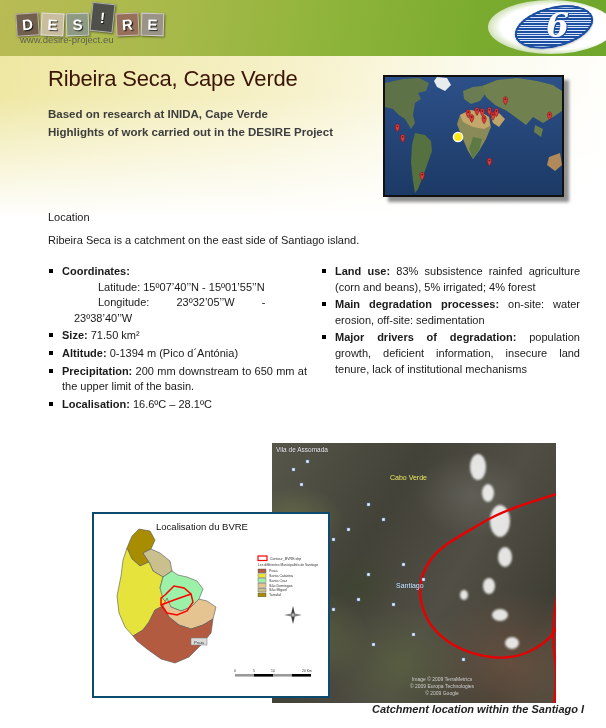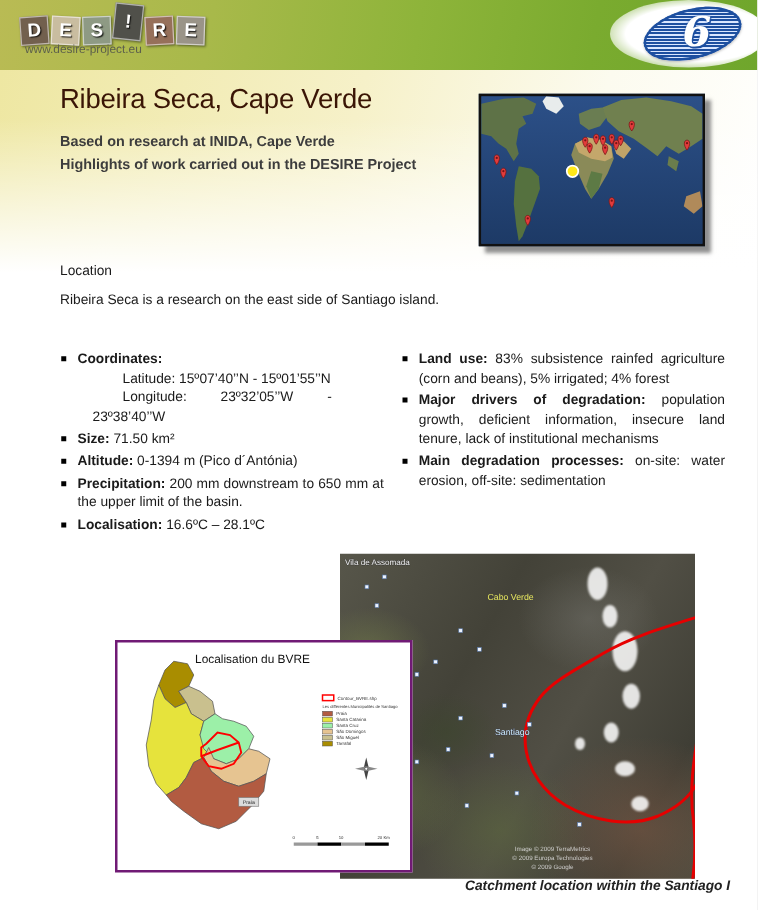--- a/index.html
+++ b/index.html
@@ -40,21 +40,21 @@
   
   .worldmap{position:absolute;left:383px;top:75px;width:177px;height:118px;border:2px solid #111;
             box-shadow:5px 5px 3px rgba(125,125,125,.85);background:#23406e;}
   .worldmap svg{display:block;}
 
   
   .loc-h{position:absolute;left:48px;top:211px;font-size:11px;font-weight:normal;}
   .loc-p{position:absolute;left:48px;top:234px;font-size:11px;}
 
   
-  .facts{position:absolute;left:48px;top:280px;width:532px;display:flex;gap:14px;}
+  .facts{position:absolute;left:48px;top:264px;width:532px;display:flex;gap:14px;}
   .col{width:259px;}
   .fact{position:relative;padding-left:14px;font-size:11px;line-height:1.42;margin-bottom:2px;}
   .fact .sq{position:absolute;left:1px;top:5px;width:4px;height:4px;background:#000;}
   .lbl{font-weight:bold;}
   .just{text-align:justify;}
   .sub{padding-left:36px;}
   .sub.s2{word-spacing:24px;}
   .sub.s3{padding-left:12px;}
 
   
@@ -62,21 +62,21 @@
     background:
      radial-gradient(90px 70px at 12% 75%, rgba(110,125,70,.55), transparent 70%),
      radial-gradient(70px 50px at 8% 30%, rgba(120,130,75,.5), transparent 70%),
      radial-gradient(60px 45px at 30% 55%, rgba(60,70,45,.6), transparent 70%),
      radial-gradient(100px 80px at 45% 85%, rgba(95,110,60,.45), transparent 70%),
      radial-gradient(120px 100px at 85% 85%, rgba(150,100,75,.42), transparent 75%),
      radial-gradient(80px 60px at 70% 20%, rgba(130,130,125,.35), transparent 70%),
      linear-gradient(120deg,#57564a,#434238 35%,#514f45 60%,#3f3e35 85%,#4a4a3e);}
   .sat svg{display:block;}
   .bvre{position:absolute;left:92px;top:512px;width:238px;height:186px;background:#fff;
-        border:2px solid #701a75;z-index:2;box-sizing:border-box;}
+        border:2px solid #0c4a6e;z-index:2;box-sizing:border-box;}
   .bvre svg{display:block;}
   .caption{position:absolute;left:372px;top:703px;width:240px;font-size:11px;font-weight:bold;
            font-style:italic;color:#222;white-space:nowrap;}
 </style>
 </head>
 <body>
 
 <div id="page">
 
   <div class="banner"></div>
@@ -179,21 +179,21 @@
         <g transform="translate(104.4,86.1)">
             <path d="M0,3 C-3,-1 -2.6,-5 0,-5 C2.6,-5 3,-1 0,3 Z"></path>
             <circle cx="0" cy="-2.6" r="0.9" fill="#7a1515" stroke="none"></circle>
           </g>
       </g>
       <circle cx="73" cy="60" r="4.6" fill="#ffe81a" stroke="#ffffff" stroke-width="1.4"></circle>
     </svg>
   </div>
 
   <div class="loc-h">Location</div>
-  <div class="loc-p">Ribeira Seca is a research on the east side of Santiago island.</div>
+  <div class="loc-p">Ribeira Seca is a catchment on the east side of Santiago island.</div>
 
   <div class="facts">
     <div class="col">
       <div class="fact">
         <span class="sq"></span>
         <span class="lbl">Coordinates:</span>
         <div class="sub s1">Latitude: 15º07’40’’N - 15º01’55’’N</div>
         <div class="sub s2">Longitude: 23º32’05’’W -</div>
         <div class="sub s3">23º38’40’’W</div>
       </div>
@@ -219,27 +219,27 @@
       </div>
     </div>
     <div class="col">
       <div class="fact just">
         <span class="sq"></span>
         <span class="lbl">Land use:</span>
         <span>83% subsistence rainfed agriculture (corn and beans), 5% irrigated; 4% forest</span>
       </div>
       <div class="fact just">
         <span class="sq"></span>
+        <span class="lbl">Main degradation processes:</span>
+        <span>on-site: water erosion, off-site: sedimentation</span>
+      </div>
+      <div class="fact just">
+        <span class="sq"></span>
         <span class="lbl">Major drivers of degradation:</span>
         <span>population growth, deficient information, insecure land tenure, lack of institutional mechanisms</span>
-      </div>
-      <div class="fact just">
-        <span class="sq"></span>
-        <span class="lbl">Main degradation processes:</span>
-        <span>on-site: water erosion, off-site: sedimentation</span>
       </div>
     </div>
   </div>
 
   <div class="sat">
     <svg width="284" height="260" viewBox="0 0 284 260">
       <defs>
           <filter id="bl">
             <feGaussianBlur stdDeviation="1"></feGaussianBlur>
           </filter>

